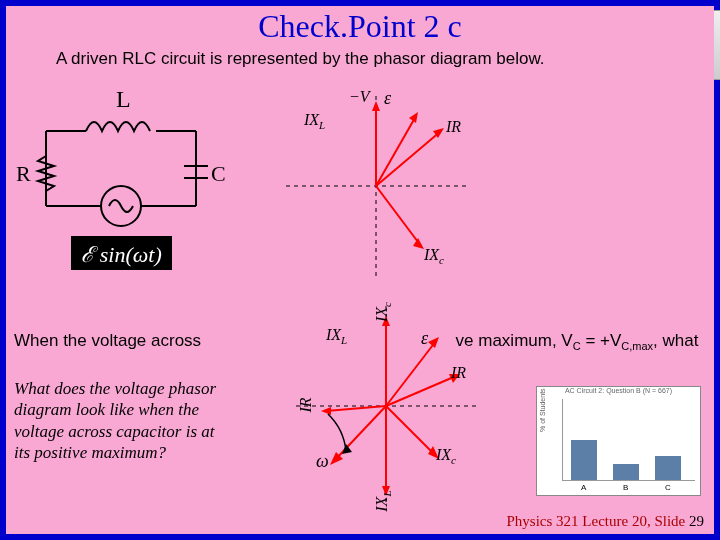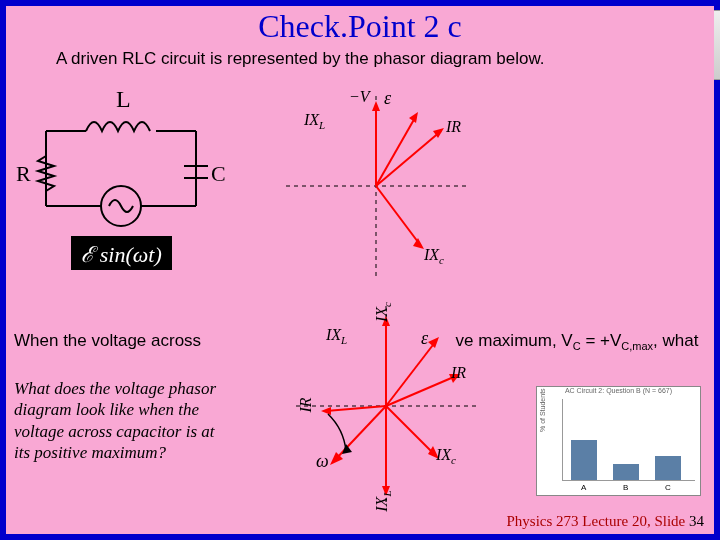--- a/index.html
+++ b/index.html
@@ -146,16 +146,16 @@
           <div class="bar" style="left: 8px; width: 26px; height: 40px;"></div>
           <div style="position: absolute; font-size: 8px; bottom: -12px; left: 18px;">A</div>
           <div class="bar" style="left: 50px; width: 26px; height: 16px;"></div>
           <div style="position: absolute; font-size: 8px; bottom: -12px; left: 60px;">B</div>
           <div class="bar" style="left: 92px; width: 26px; height: 24px;"></div>
           <div style="position: absolute; font-size: 8px; bottom: -12px; left: 102px;">C</div>
         </div>
     </div>
 
     <div class="footer">
-      <span>Physics 273  Lecture 20, Slide</span> <span style="color:#000">34</span>
+      <span>Physics 321  Lecture 20, Slide</span> <span style="color:#000">29</span>
     </div>
   </div>
 </div>
 
 </body></html>

